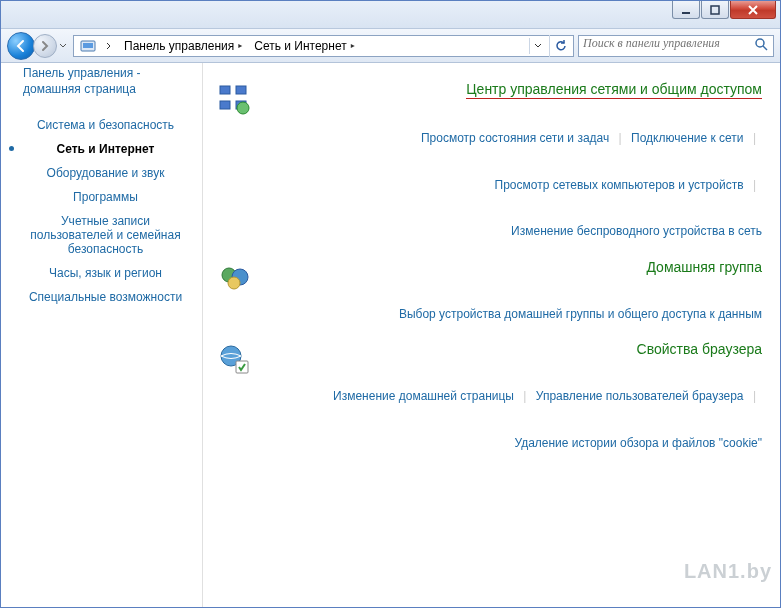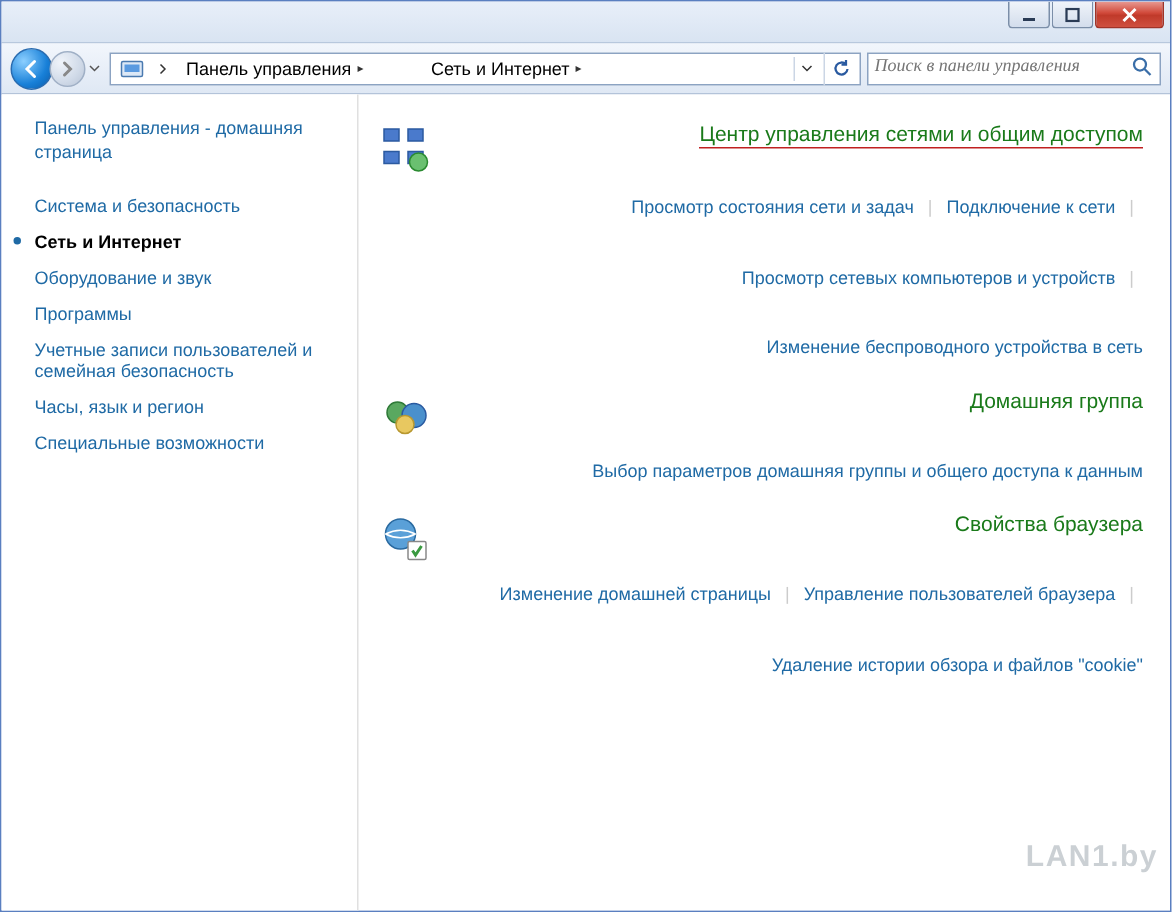--- a/index.html
+++ b/index.html
@@ -96,21 +96,20 @@
   .addr-icon {
     width: 16px; height: 16px;
     display: flex; align-items: center; justify-content: center;
     margin: 0 4px;
   }
   .breadcrumb {
     display: flex;
     align-items: center;
     flex: 1;
     height: 100%;
-    gap: 33px;
   }
   .crumb {
     padding: 0 6px;
     height: 100%;
     display: flex;
     align-items: center;
     cursor: pointer;
     color: #000;
   }
   .crumb .arrow {
@@ -149,36 +148,37 @@
     display: flex; align-items: center; justify-content: center;
     color: #3a6ea8;
   }
   
   .content {
     display: flex;
     height: calc(100% - 62px);
     background: #fff;
   }
   .sidebar {
-    width: 238px;
-    padding: 14px 14px 14px 22px;
+    width: 202px;
+    padding: 2px 14px 14px 22px;
     background: #fff;
     border-right: 1px solid #e0e0e0;
   }
   .sidebar-home {
     color: #1f6aa5;
     margin-bottom: 16px;
     line-height: 1.35;
     cursor: pointer;
   }
   .side-item {
     color: #1f6aa5;
     padding: 5px 0;
     cursor: pointer;
     position: relative;
+    text-align: center;
   }
   .side-item.active {
     color: #000;
     font-weight: bold;
   }
   .side-item.active::before {
     content: "";
     position: absolute;
     left: -14px;
     top: 9px;
@@ -372,21 +372,21 @@
       <div class="sec-icon">
         <svg width="34" height="34" viewBox="0 0 34 34">
           <circle cx="11" cy="14" r="7" fill="#5aa860" stroke="#2f7a38"></circle>
           <circle cx="22" cy="16" r="8" fill="#4a90cc" stroke="#2a5aa0"></circle>
           <circle cx="16" cy="22" r="6" fill="#e8c860" stroke="#b89830"></circle>
         </svg>
       </div>
       <div class="sec-body">
         <div class="sec-title">Домашняя группа</div>
         <div class="sub-links">
-          <span>Выбор параметров домашняя группы и общего доступа к данным</span>
+          <span>Выбор устройства домашней группы и общего доступа к данным</span>
         </div>
       </div>
     </div>
 
     <div class="section">
       <div class="sec-icon">
         <svg width="34" height="34" viewBox="0 0 34 34">
           <circle cx="13" cy="13" r="10" fill="#5aa0d8" stroke="#2a6aa0"></circle>
           <path d="M3 13 Q13 8 23 13" stroke="#fff" fill="none"></path>
           <path d="M3 13 Q13 18 23 13" stroke="#fff" fill="none"></path>

